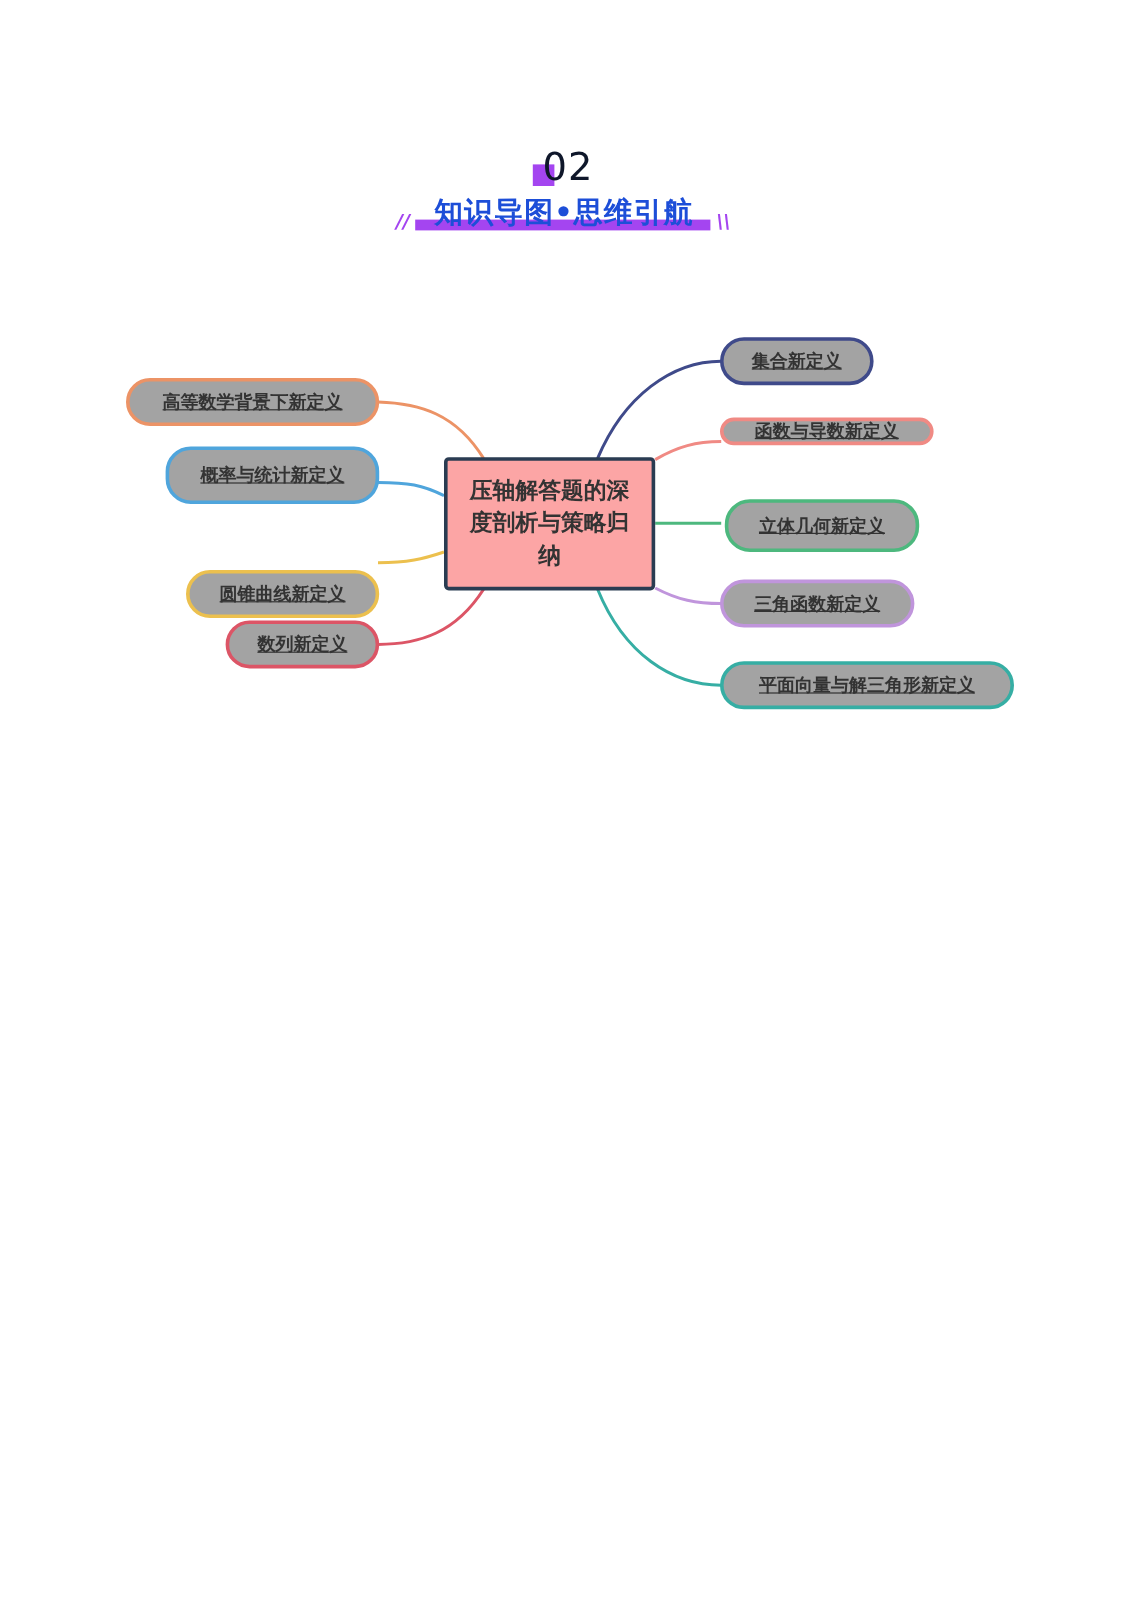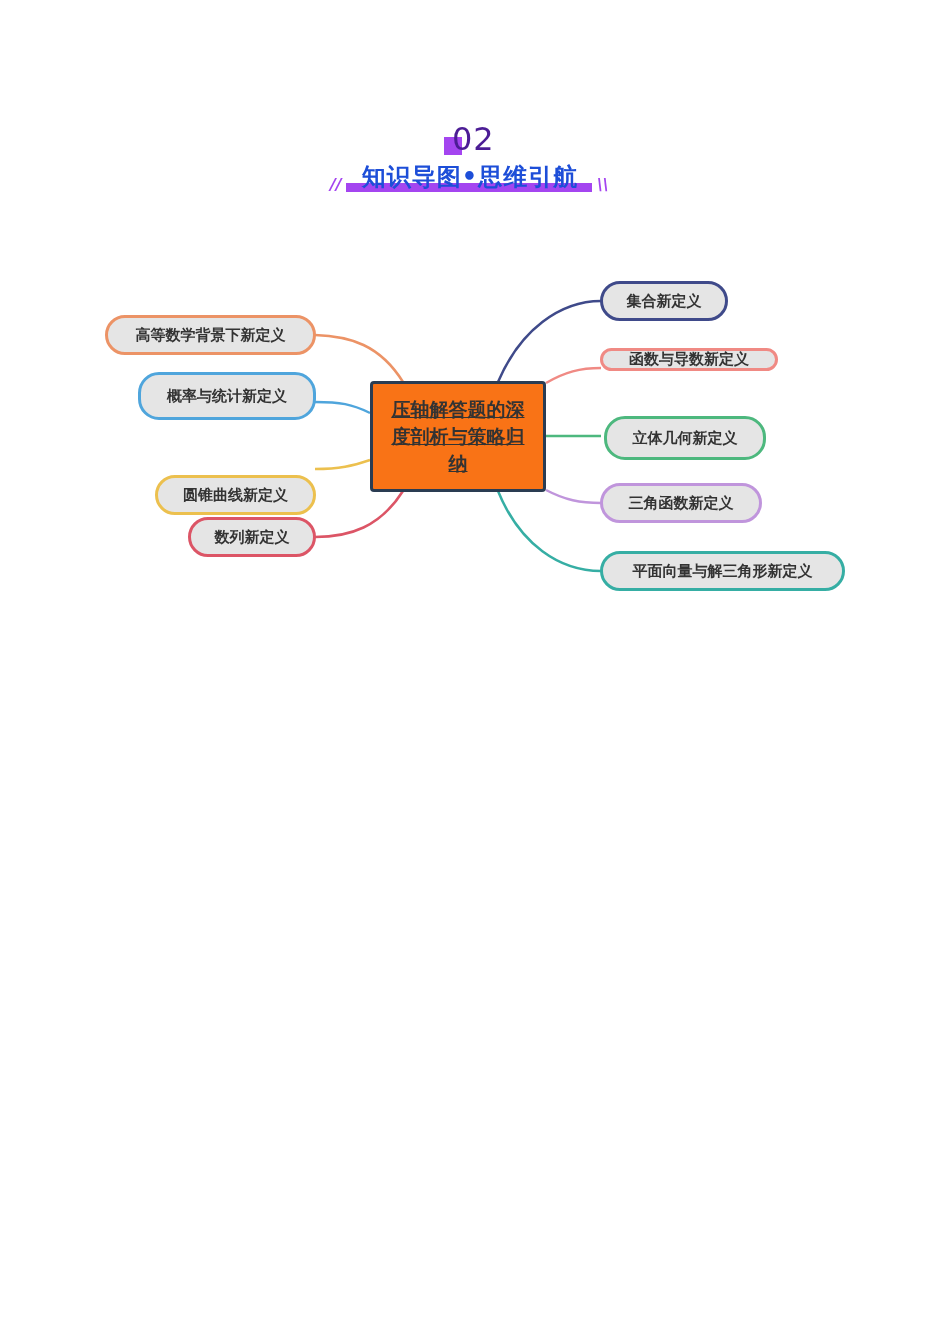--- a/index.html
+++ b/index.html
@@ -1,33 +1,33 @@
 <!DOCTYPE html>
 <html><head>
 <meta charset="utf-8">
 <style>
   html, body { margin: 0; padding: 0; background: #ffffff; }
   body { width: 950px; height: 1344px; position: relative; overflow: hidden;
          font-family: "DejaVu Sans", "Liberation Sans", sans-serif; }
   .header { position: absolute; left: 0; top: 0; width: 950px; height: 210px; }
   .num-block { position: absolute; left: 444px; top: 137px; width: 18px; height: 18px; background: #a445f0; }
-  .num { position: absolute; left: 452px; top: 120px; font-size: 32px; color: #4c1d95;
+  .num { position: absolute; left: 452px; top: 120px; font-size: 32px; color: #0f172a;
          font-family: "DejaVu Sans", sans-serif; letter-spacing: 1px; }
   .title-bar { position: absolute; left: 346px; top: 183px; width: 246px; height: 9px; background: #a445f0; }
   .title { position: absolute; left: 352px; top: 161px; width: 236px; text-align: center;
            font-size: 24px; font-weight: bold; color: #1d4ed8; letter-spacing: 1px; }
   .slash { position: absolute; top: 175px; font-size: 16px; color: #a445f0; font-style: italic; font-weight: bold; }
   svg.links { position: absolute; left: 0; top: 0; }
   .node { position: absolute; box-sizing: border-box; border: 3px solid; border-radius: 21px;
-          background: #e5e5e5; display: flex; align-items: center; justify-content: center;
-          font-size: 15px; font-weight: bold; color: #333; white-space: nowrap; }
+          background: #a3a3a3; display: flex; align-items: center; justify-content: center;
+          font-size: 15px; font-weight: bold; color: #333; white-space: nowrap; text-decoration: underline; }
   .center { position: absolute; left: 370px; top: 381px; width: 176px; height: 111px; box-sizing: border-box;
-            border: 3px solid #2a3c52; border-radius: 4px; background: #f97316;
+            border: 3px solid #2a3c52; border-radius: 4px; background: #fca5a5;
             display: flex; align-items: center; justify-content: center; text-align: center;
-            font-size: 19px; font-weight: bold; color: #333; line-height: 27px; padding: 0 14px; text-decoration: underline; }
+            font-size: 19px; font-weight: bold; color: #333; line-height: 27px; padding: 0 14px; }
 </style>
 </head>
 <body>
 
 <div class="header">
   <div class="num-block"></div>
   <div class="num">02</div>
   <span class="slash" style="left:330px;">//</span>
   <div class="title-bar"></div>
   <div class="title">知识导图•思维引航</div>

